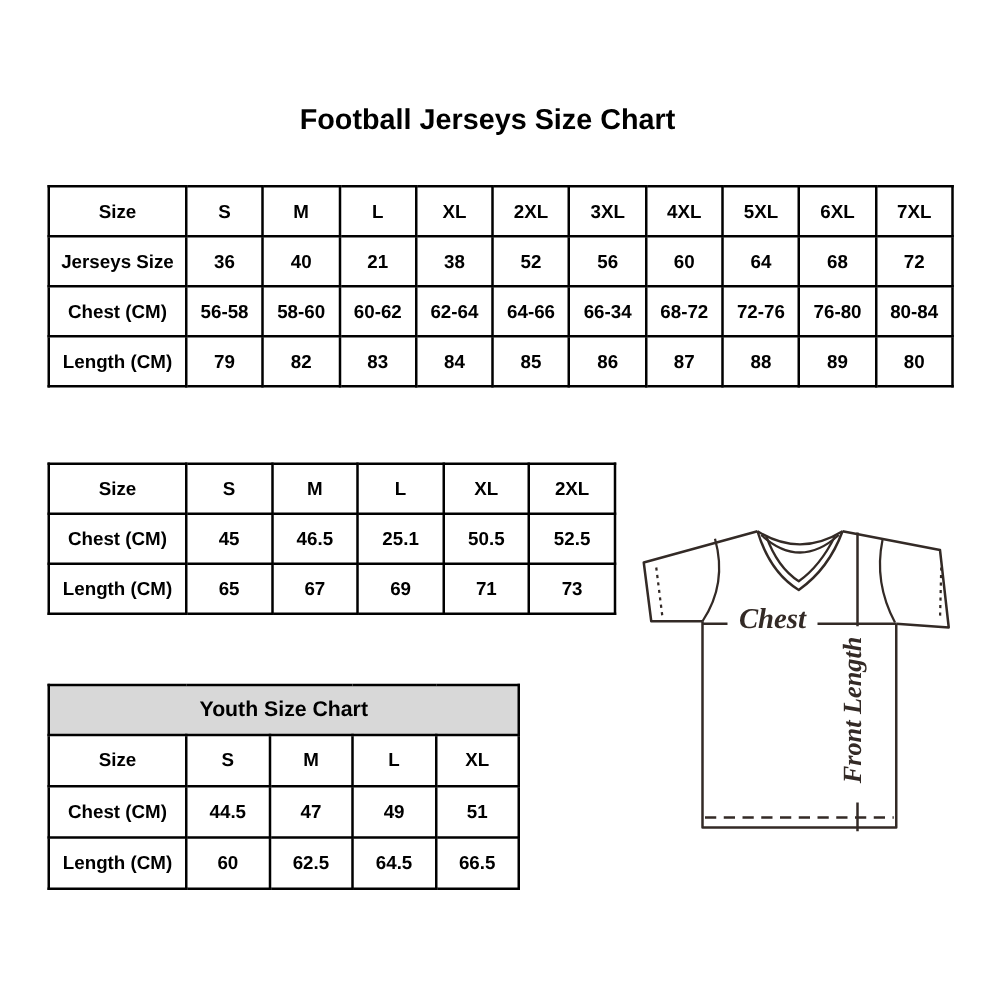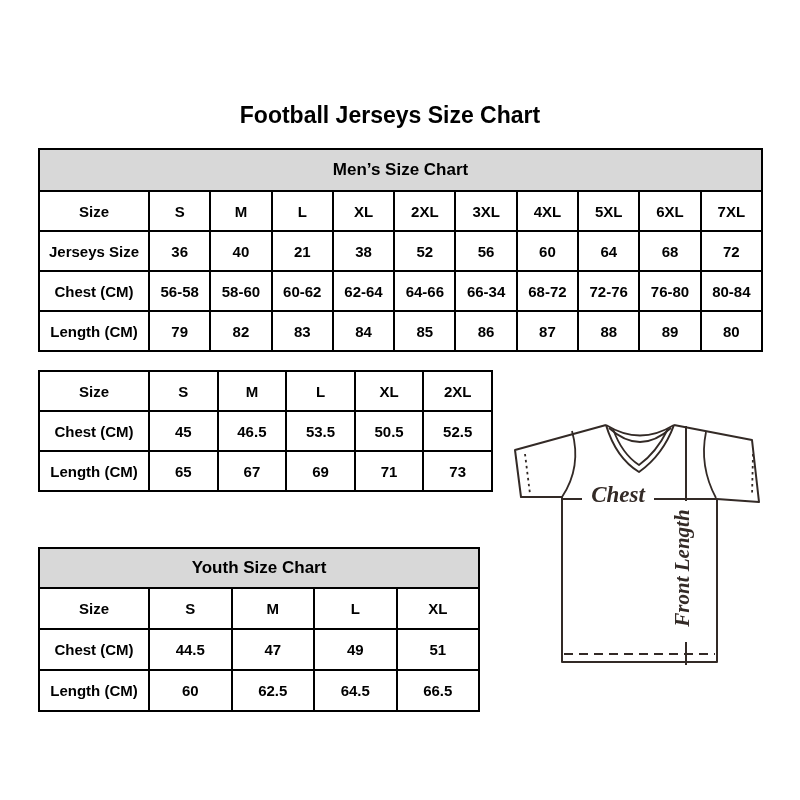--- a/index.html
+++ b/index.html
@@ -13,31 +13,31 @@
   .canvas{
     position:relative;
     width:800px;height:800px;
     background:var(--bg);
     font-family:"Liberation Sans",sans-serif;
     color:var(--text);
     overflow:hidden;
   }
   .title{
     position:absolute;
-    top:102px;left:0;width:780px;
+    top:82px;left:0;width:780px;
     margin:0;
     text-align:center;
     font-size:23px;
     font-weight:bold;
     color:var(--text);
   }
   .tbl{position:absolute;}
   .tbl-men{left:38px;top:148px;width:725px;}
   .tbl-women{left:38px;top:370px;width:455px;}
-  .tbl-youth{left:38px;top:547px;width:442px;}
+  .tbl-youth{left:38px;top:547px;width:378px;}
   .tbl table{
     border-collapse:collapse;
     table-layout:fixed;
     width:100%;
   }
   .tbl th,.tbl td{
     border:2px solid var(--table-border);
     text-align:center;
     vertical-align:middle;
     font-weight:bold;
@@ -91,23 +91,20 @@
           <col>
           <col>
           <col>
           <col>
           <col>
           <col>
           <col>
           <col>
         </colgroup>
         <tbody>
-          <tr>
-            <th colspan="11">Men’s Size Chart</th>
-          </tr>
           <tr>
             <td>Size</td>
             <td>S</td>
             <td>M</td>
             <td>L</td>
             <td>XL</td>
             <td>2XL</td>
             <td>3XL</td>
             <td>4XL</td>
             <td>5XL</td>
@@ -172,21 +169,21 @@
             <td>S</td>
             <td>M</td>
             <td>L</td>
             <td>XL</td>
             <td>2XL</td>
           </tr>
           <tr>
             <td>Chest (CM)</td>
             <td>45</td>
             <td>46.5</td>
-            <td>53.5</td>
+            <td>25.1</td>
             <td>50.5</td>
             <td>52.5</td>
           </tr>
           <tr>
             <td>Length (CM)</td>
             <td>65</td>
             <td>67</td>
             <td>69</td>
             <td>71</td>
             <td>73</td>

